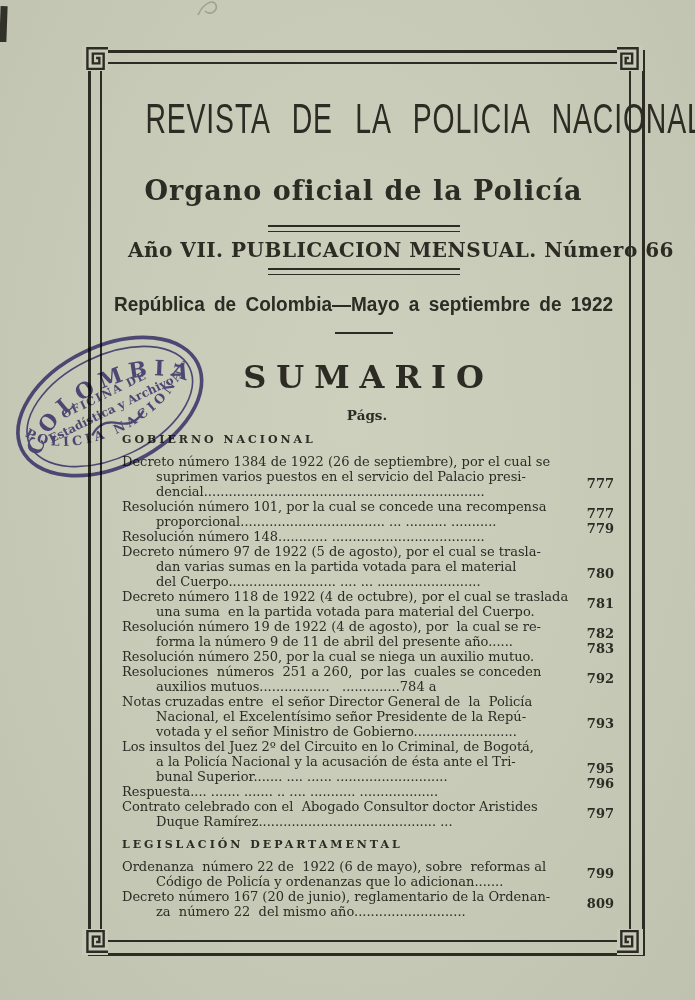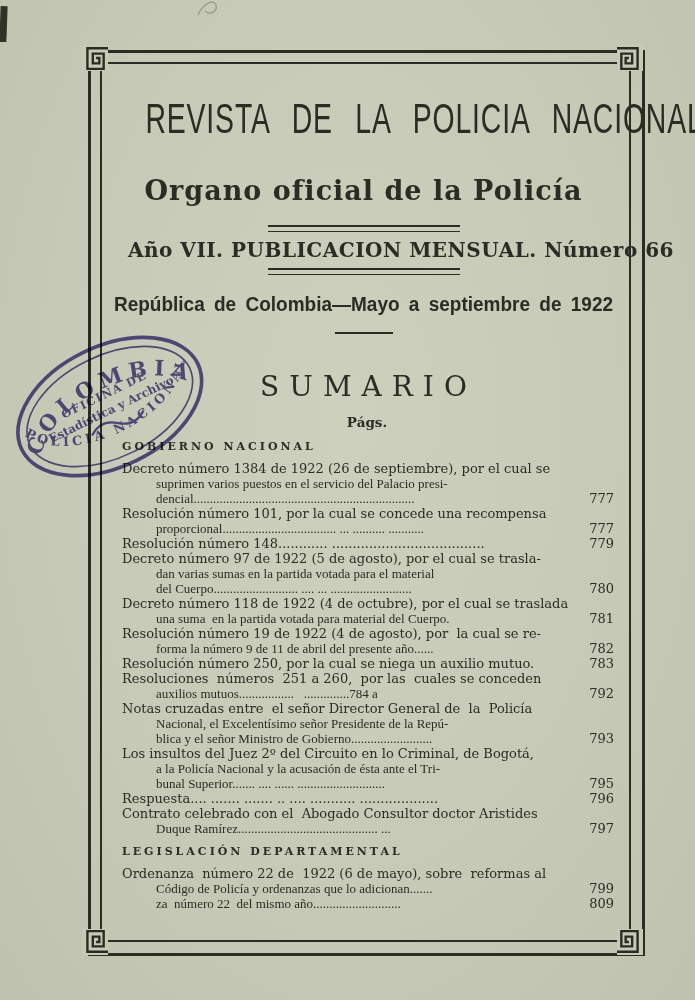--- a/index.html
+++ b/index.html
@@ -33,34 +33,34 @@
   .rule-double{width:192px;margin:0 auto;border-top:2px solid #2c2b24;
     border-bottom:1px solid #2c2b24;height:4px;}
   .rd1{margin-top:19px;}
   .rd2{margin-top:6px;}
   .masthead-issue{margin-top:6px;text-align:center;
     font-size:20px;font-weight:bold;letter-spacing:0.5px;white-space:nowrap;margin-left:28px;}
   .masthead-edition{margin-top:19px;text-align:center;
     font-family:"Liberation Sans", sans-serif;font-weight:bold;font-size:19px;
     word-spacing:4px;transform:scaleY(1.08);}
   .rule-short{width:58px;margin:16px auto 0;border-top:2px solid #2c2b24;height:0;}
-  .sumario{margin-top:36px;text-align:center;font-size:28px;
-    letter-spacing:10px;text-indent:10px;font-weight:400;}
+  .sumario{margin-top:24px;text-align:center;font-size:32px;
+    letter-spacing:10px;text-indent:10px;font-weight:700;}
   
   .toc{width:492px;margin:11px 0 0 22px;}
   .pags-row{text-align:center;font-size:13.5px;font-weight:bold;
     padding-right:2px;height:17px;line-height:17px;}
   .section-heading{text-align:left;font-size:11px;font-weight:bold;
     letter-spacing:3px;margin:9px 0 8px;}
   .entry{position:relative;padding-right:40px;}
   .line{white-space:pre;overflow:hidden;height:15px;line-height:15px;
     font-size:13px;}
-  .line.cont{padding-left:34px;font-family:Liberation Serif, serif;}
-  .pagenum{position:absolute;right:0;bottom:0;font-size:13px;
-    line-height:15px;background:transparent;}
+  .line.cont{padding-left:34px;}
+  .pagenum{position:absolute;right:0;bottom:8px;font-size:13px;
+    line-height:15px;background:transparent;font-weight:bold;}
   
   .stamp{position:absolute;left:8px;top:342px;width:204px;height:130px;
     transform:rotate(-26deg);transform-origin:50% 50%;
     opacity:0.85;mix-blend-mode:multiply;z-index:5;pointer-events:none;}
   
   .edge-mark{position:absolute;left:0;top:6px;width:7px;height:36px;
     background:#171713;opacity:.85;transform:rotate(2deg);}
   .pen-squiggle{position:absolute;left:190px;top:0;width:42px;height:18px;opacity:.55;}
 </style>
 </head>
@@ -155,21 +155,21 @@
         <span class="pagenum">783</span>
       </div>
       <div class="entry">
         <div class="line">Resoluciones  números  251 a 260,  por las  cuales se conceden</div>
         <div class="line cont">auxilios mutuos.................   ..............784 a</div>
         <span class="pagenum">792</span>
       </div>
       <div class="entry">
         <div class="line">Notas cruzadas entre  el señor Director General de  la  Policía</div>
         <div class="line cont">Nacional, el Excelentísimo señor Presidente de la Repú-</div>
-        <div class="line cont">blica y el señor Ministro de Gobierno.........................</div>
+        <div class="line cont">votada y el señor Ministro de Gobierno.........................</div>
         <span class="pagenum">793</span>
       </div>
       <div class="entry">
         <div class="line">Los insultos del Juez 2º del Circuito en lo Criminal, de Bogotá,</div>
         <div class="line cont">a la Policía Nacional y la acusación de ésta ante el Tri-</div>
         <div class="line cont">bunal Superior....... .... ...... ...........................</div>
         <span class="pagenum">795</span>
       </div>
       <div class="entry">
         <div class="line">Respuesta.... ....... ....... .. .... ........... ...................</div>
@@ -180,20 +180,21 @@
         <div class="line cont">Duque Ramírez........................................... ...</div>
         <span class="pagenum">797</span>
       </div>
       <div class="section-heading">LEGISLACIÓN DEPARTAMENTAL</div>
       <div class="entry">
         <div class="line">Ordenanza  número 22 de  1922 (6 de mayo), sobre  reformas al</div>
         <div class="line cont">Código de Policía y ordenanzas que lo adicionan.......</div>
         <span class="pagenum">799</span>
       </div>
       <div class="entry">
+        <div class="line">Decreto número 167 (20 de junio), reglamentario de la Ordenan-</div>
         <div class="line cont">za  número 22  del mismo año...........................</div>
         <span class="pagenum">809</span>
       </div>
     </div>
 </div>
 
 <svg class="stamp" viewBox="0 0 200 125">
   <defs>
     <path id="arcTop" d="M 16,80 A 88,52 0 0 1 184,80" fill="none"></path>
     <path id="arcBottom" d="M 12,50 A 92,55 0 0 0 188,50" fill="none"></path>

